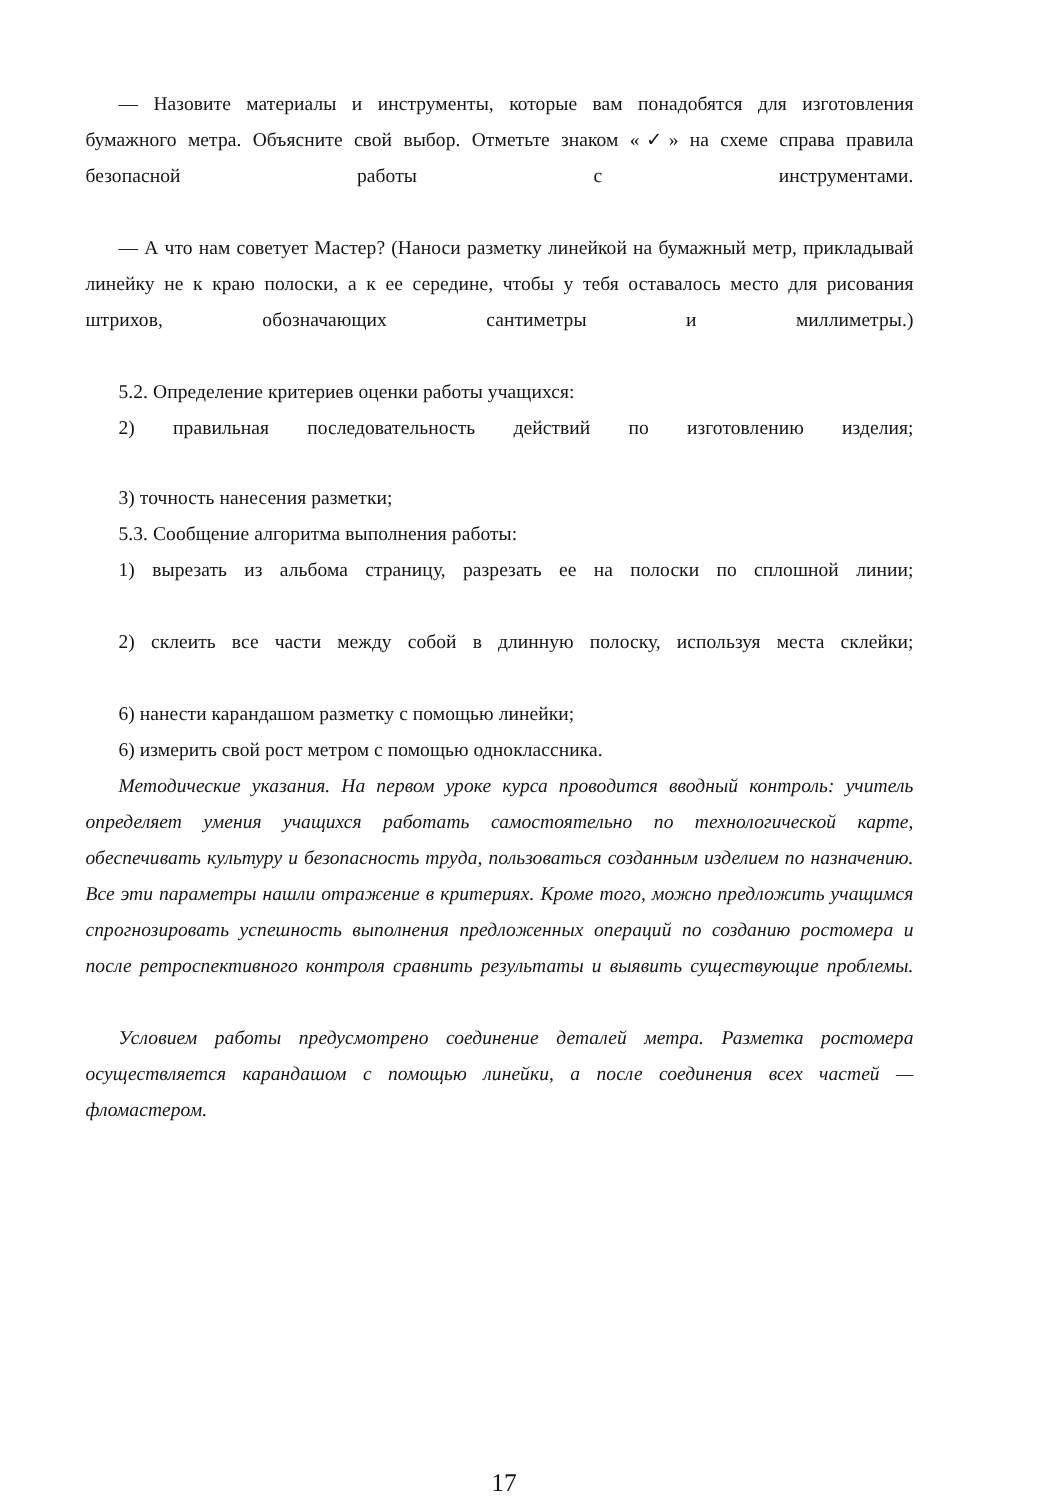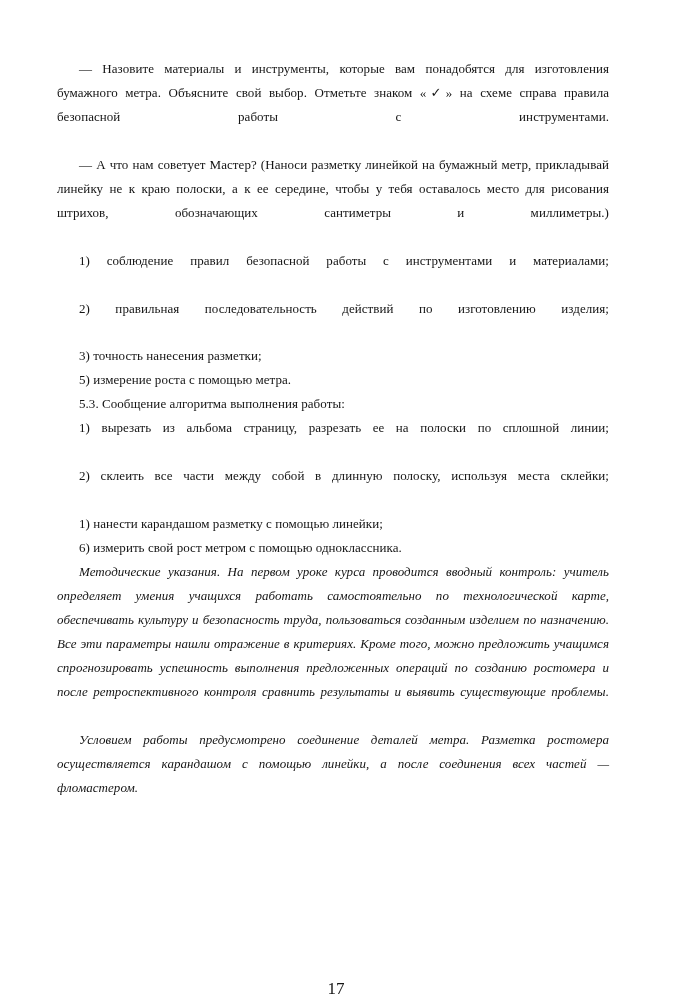--- a/index.html
+++ b/index.html
@@ -63,52 +63,49 @@
 <div class="page">
 
   <p class="p">
     <span>— Назовите материалы и инструменты, которые вам понадобятся для изготовления бумажного метра. Объясните свой выбор. Отметьте знаком «</span><span>✓</span><span>» на схеме справа правила безопасной работы с инструментами.</span>
   </p>
 
   <p class="p">
     <span>— А что нам советует Мастер? (</span><span class="it">Наноси разметку линейкой на бумажный метр, прикладывай линейку не к краю полоски, а к ее середине, чтобы у тебя оставалось место для рисования штрихов, обозначающих сантиметры и миллиметры.</span><span>)</span>
   </p>
 
+  <p class="p nofill">
+    <span>5.2. Определение критериев оценки работы учащихся:</span>
+  </p>
 
-  <p class="p">
-    <span>1) соблюдение правил безопасной работы с инструментами и материалами;</span>
-  </p>
 
   <p class="p">
     <span>2) правильная последовательность действий по изготовлению изделия;</span>
   </p>
 
 
   <p class="p nofill">
     <span>3) точность нанесения разметки;</span>
   </p>
 
-  <p class="p nofill">
-    <span>5) измерение роста с помощью метра.</span>
-  </p>
 
   <p class="p nofill">
     <span>5.3. Сообщение алгоритма выполнения работы:</span>
   </p>
 
   <p class="p">
     <span>1) вырезать из альбома страницу, разрезать ее на полоски по сплошной линии;</span>
   </p>
 
   <p class="p">
     <span>2) склеить все части между собой в длинную полоску, используя места склейки;</span>
   </p>
 
   <p class="p nofill">
-    <span>1) нанести карандашом разметку с помощью линейки;</span>
+    <span>6) нанести карандашом разметку с помощью линейки;</span>
   </p>
 
   <p class="p nofill">
     <span>6) измерить свой рост метром с помощью одноклассника.</span>
   </p>
 
   <p class="p blk-italic">
     <span class="bi">Методические указания.</span><span class="it"> На первом уроке курса проводится вводный контроль: учитель определяет умения учащихся работать самостоятельно по технологической карте, обеспечивать культуру и безопасность труда, пользоваться созданным изделием по назначению. Все эти параметры нашли отражение в критериях. Кроме того, можно предложить учащимся спрогнозировать успешность выполнения предложенных операций по созданию ростомера и после ретроспективного контроля сравнить результаты и выявить существующие проблемы.</span>
   </p>
 

